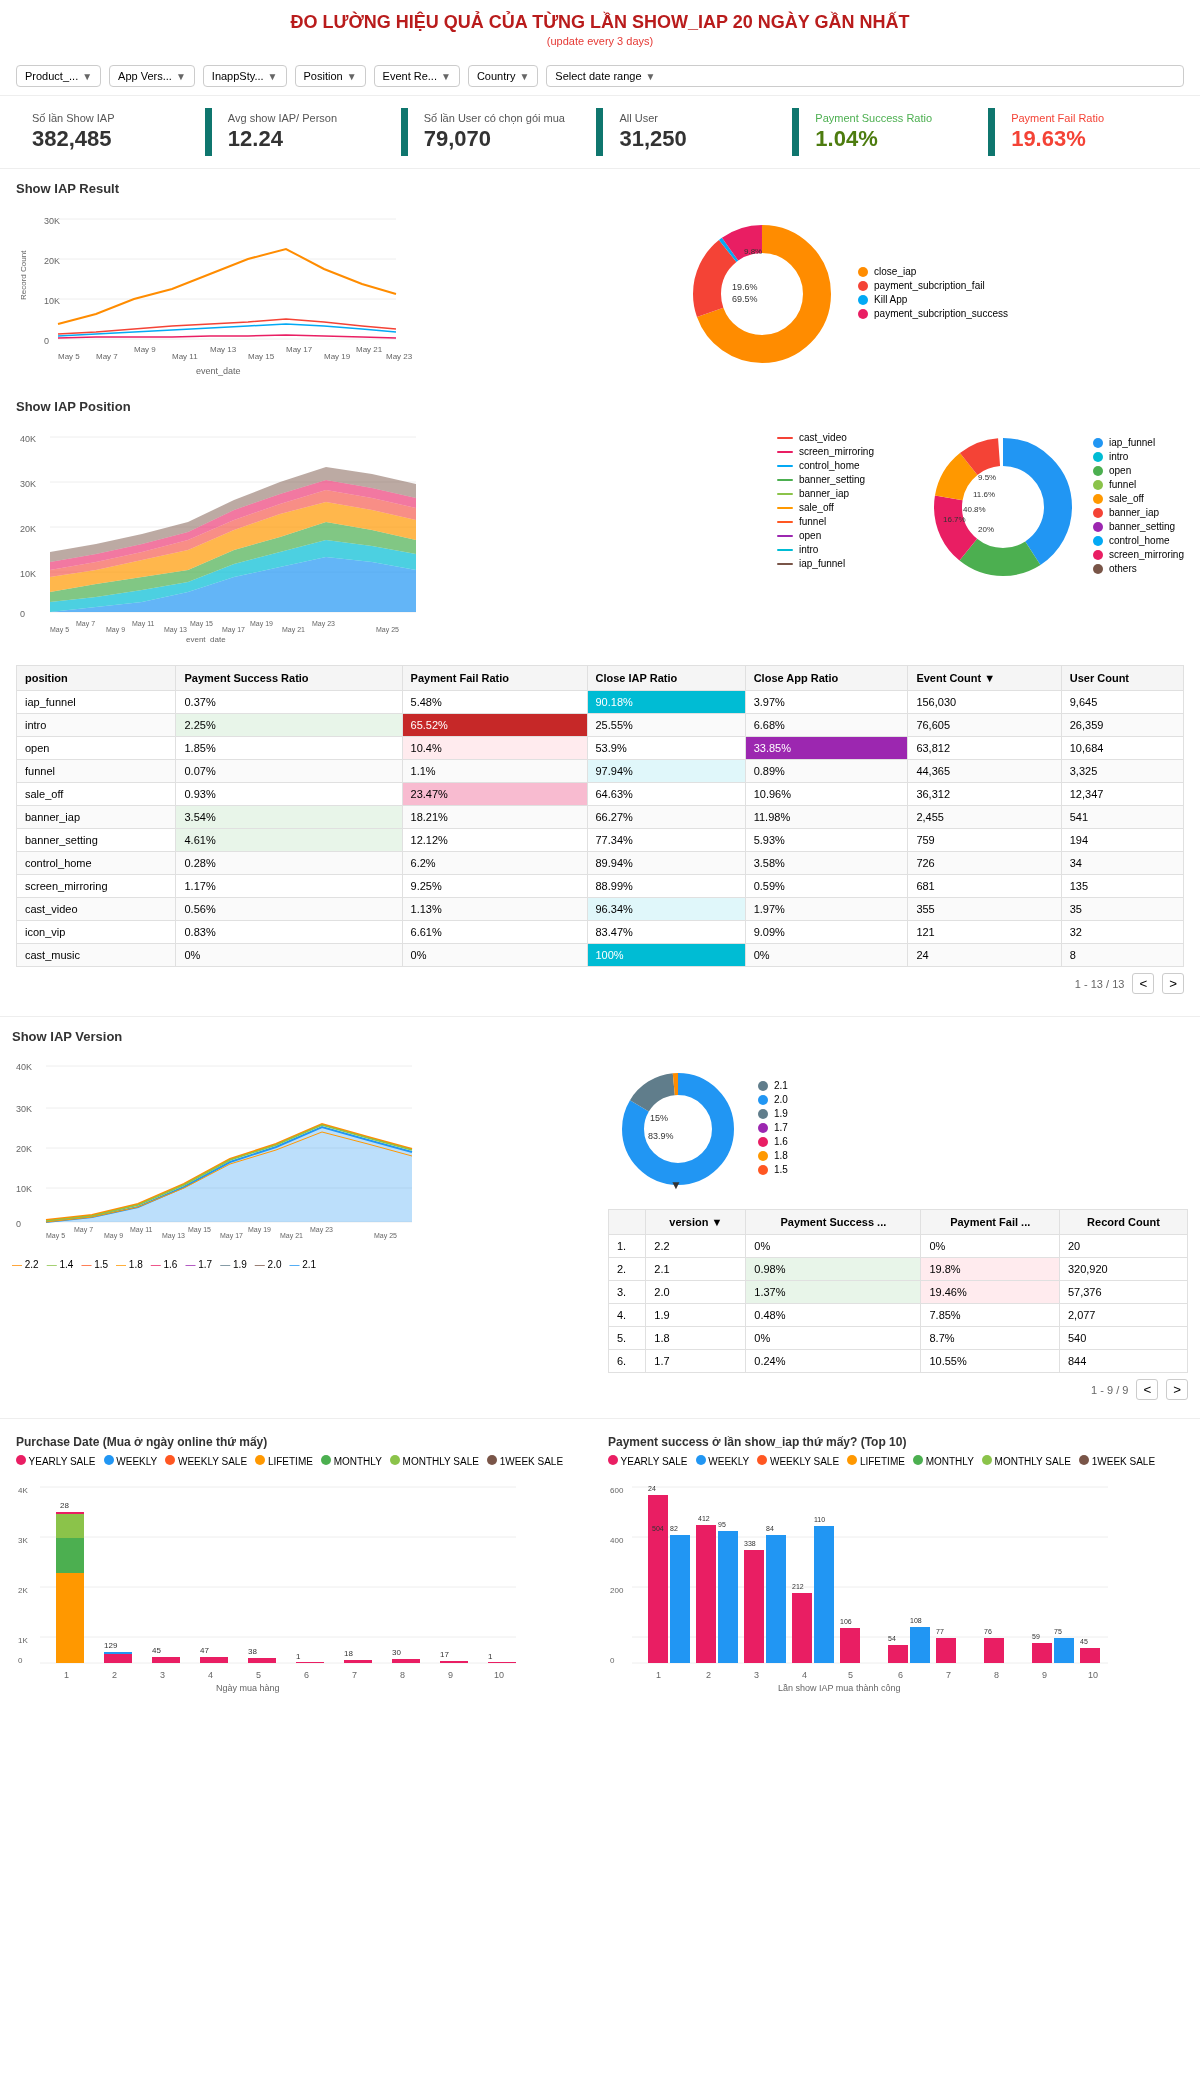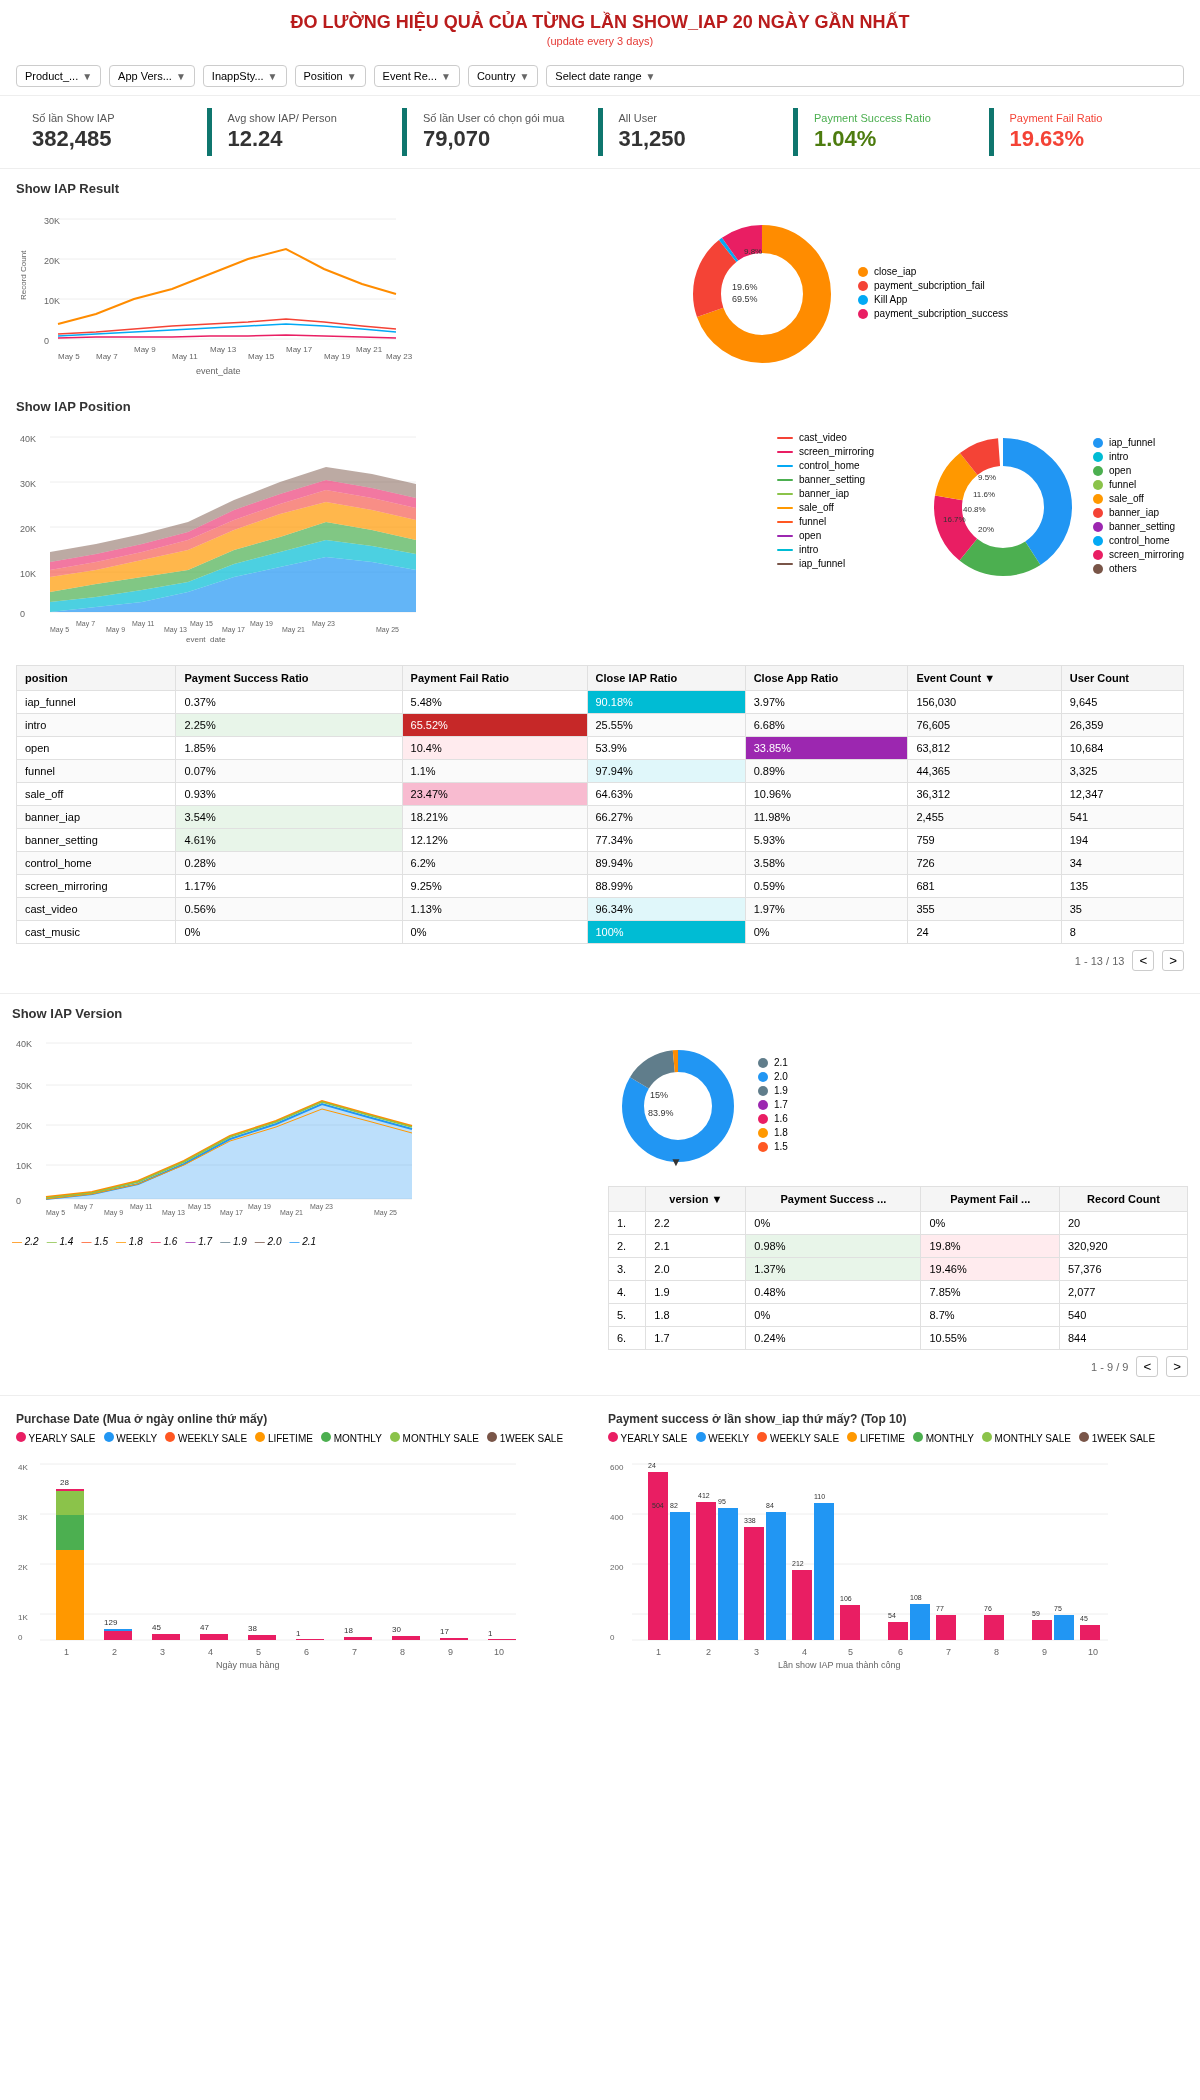--- a/index.html
+++ b/index.html
@@ -6,21 +6,21 @@
     body { font-family: Arial, sans-serif; background: #fff; width: 1200px; font-size: 12px; }
     
     .page-title { text-align: center; color: #b91c1c; font-size: 18px; font-weight: bold; padding: 12px 0 2px; }
     .page-subtitle { text-align: center; color: #e53935; font-size: 11px; padding-bottom: 10px; }
     
     .filter-bar { display: flex; gap: 8px; padding: 8px 16px; border-bottom: 1px solid #eee; }
     .filter-select { display: flex; align-items: center; background: #fff; border: 1px solid #ccc; border-radius: 4px; padding: 4px 8px; cursor: pointer; font-size: 11px; gap: 4px; }
     .filter-select .arrow { color: #666; font-size: 10px; }
     
     .metrics-row { display: flex; padding: 12px 16px; gap: 0; border-bottom: 1px solid #eee; }
-    .metric-box { flex: 1; padding: 4px 16px; border-right: 5px solid #0f766e; }
+    .metric-box { flex: 1; padding: 4px 16px; border-right: 7px solid #0f766e; }
     .metric-box:last-child { border-right: none; }
     .metric-label { font-size: 11px; color: #555; margin-bottom: 2px; }
     .metric-value { font-size: 22px; font-weight: bold; color: #333; }
     .metric-value.green { color: #4d7c0f; }
     .metric-value.red { color: #f44336; }
     .metric-label.red { color: #f44336; }
     .metric-label.green { color: #4caf50; }
     
     .section { padding: 12px 16px; }
     .section-title { font-size: 13px; font-weight: bold; color: #333; margin-bottom: 8px; }
@@ -464,20 +464,29 @@
         <tr>
     <td>cast_video</td>
     <td class="">0.56%</td>
     <td class="">1.13%</td>
     <td class="cell-teal">96.34%</td>
     <td class="">1.97%</td>
     <td>355</td>
     <td>35</td>
   </tr>
         <tr>
+    <td>icon_vip</td>
+    <td class="">0.83%</td>
+    <td class="">6.61%</td>
+    <td class="">83.47%</td>
+    <td class="">9.09%</td>
+    <td>121</td>
+    <td>32</td>
+  </tr>
+        <tr>
     <td>cast_music</td>
     <td class="">0%</td>
     <td class="">0%</td>
     <td class="cell-cyan">100%</td>
     <td class="">0%</td>
     <td>24</td>
     <td>8</td>
   </tr>
       </tbody>
   </table>
@@ -518,21 +527,21 @@
       <text x="118" y="180" font-size="7" fill="#666">May 11</text>
       <text x="150" y="186" font-size="7" fill="#666">May 13</text>
       <text x="176" y="180" font-size="7" fill="#666">May 15</text>
       <text x="208" y="186" font-size="7" fill="#666">May 17</text>
       <text x="236" y="180" font-size="7" fill="#666">May 19</text>
       <text x="268" y="186" font-size="7" fill="#666">May 21</text>
       <text x="298" y="180" font-size="7" fill="#666">May 23</text>
       <text x="362" y="186" font-size="7" fill="#666">May 25</text>
     </svg>
     
-    <div style="display:flex;flex-wrap:wrap;gap:8px;margin-top:4px;font-size:10px;font-style:italic;">
+    <div style="display:flex;flex-wrap:wrap;gap:8px;margin-top:4px;font-size:10px;">
       <span><span style="color:#ff8c00">—</span> 2.2</span>
       <span><span style="color:#8bc34a">—</span> 1.4</span>
       <span><span style="color:#ff5722">—</span> 1.5</span>
       <span><span style="color:#ff9800">—</span> 1.8</span>
       <span><span style="color:#e91e63">—</span> 1.6</span>
       <span><span style="color:#9c27b0">—</span> 1.7</span>
       <span><span style="color:#607d8b">—</span> 1.9</span>
       <span><span style="color:#795548">—</span> 2.0</span>
       <span><span style="color:#2196f3">—</span> 2.1</span>
     </div>

